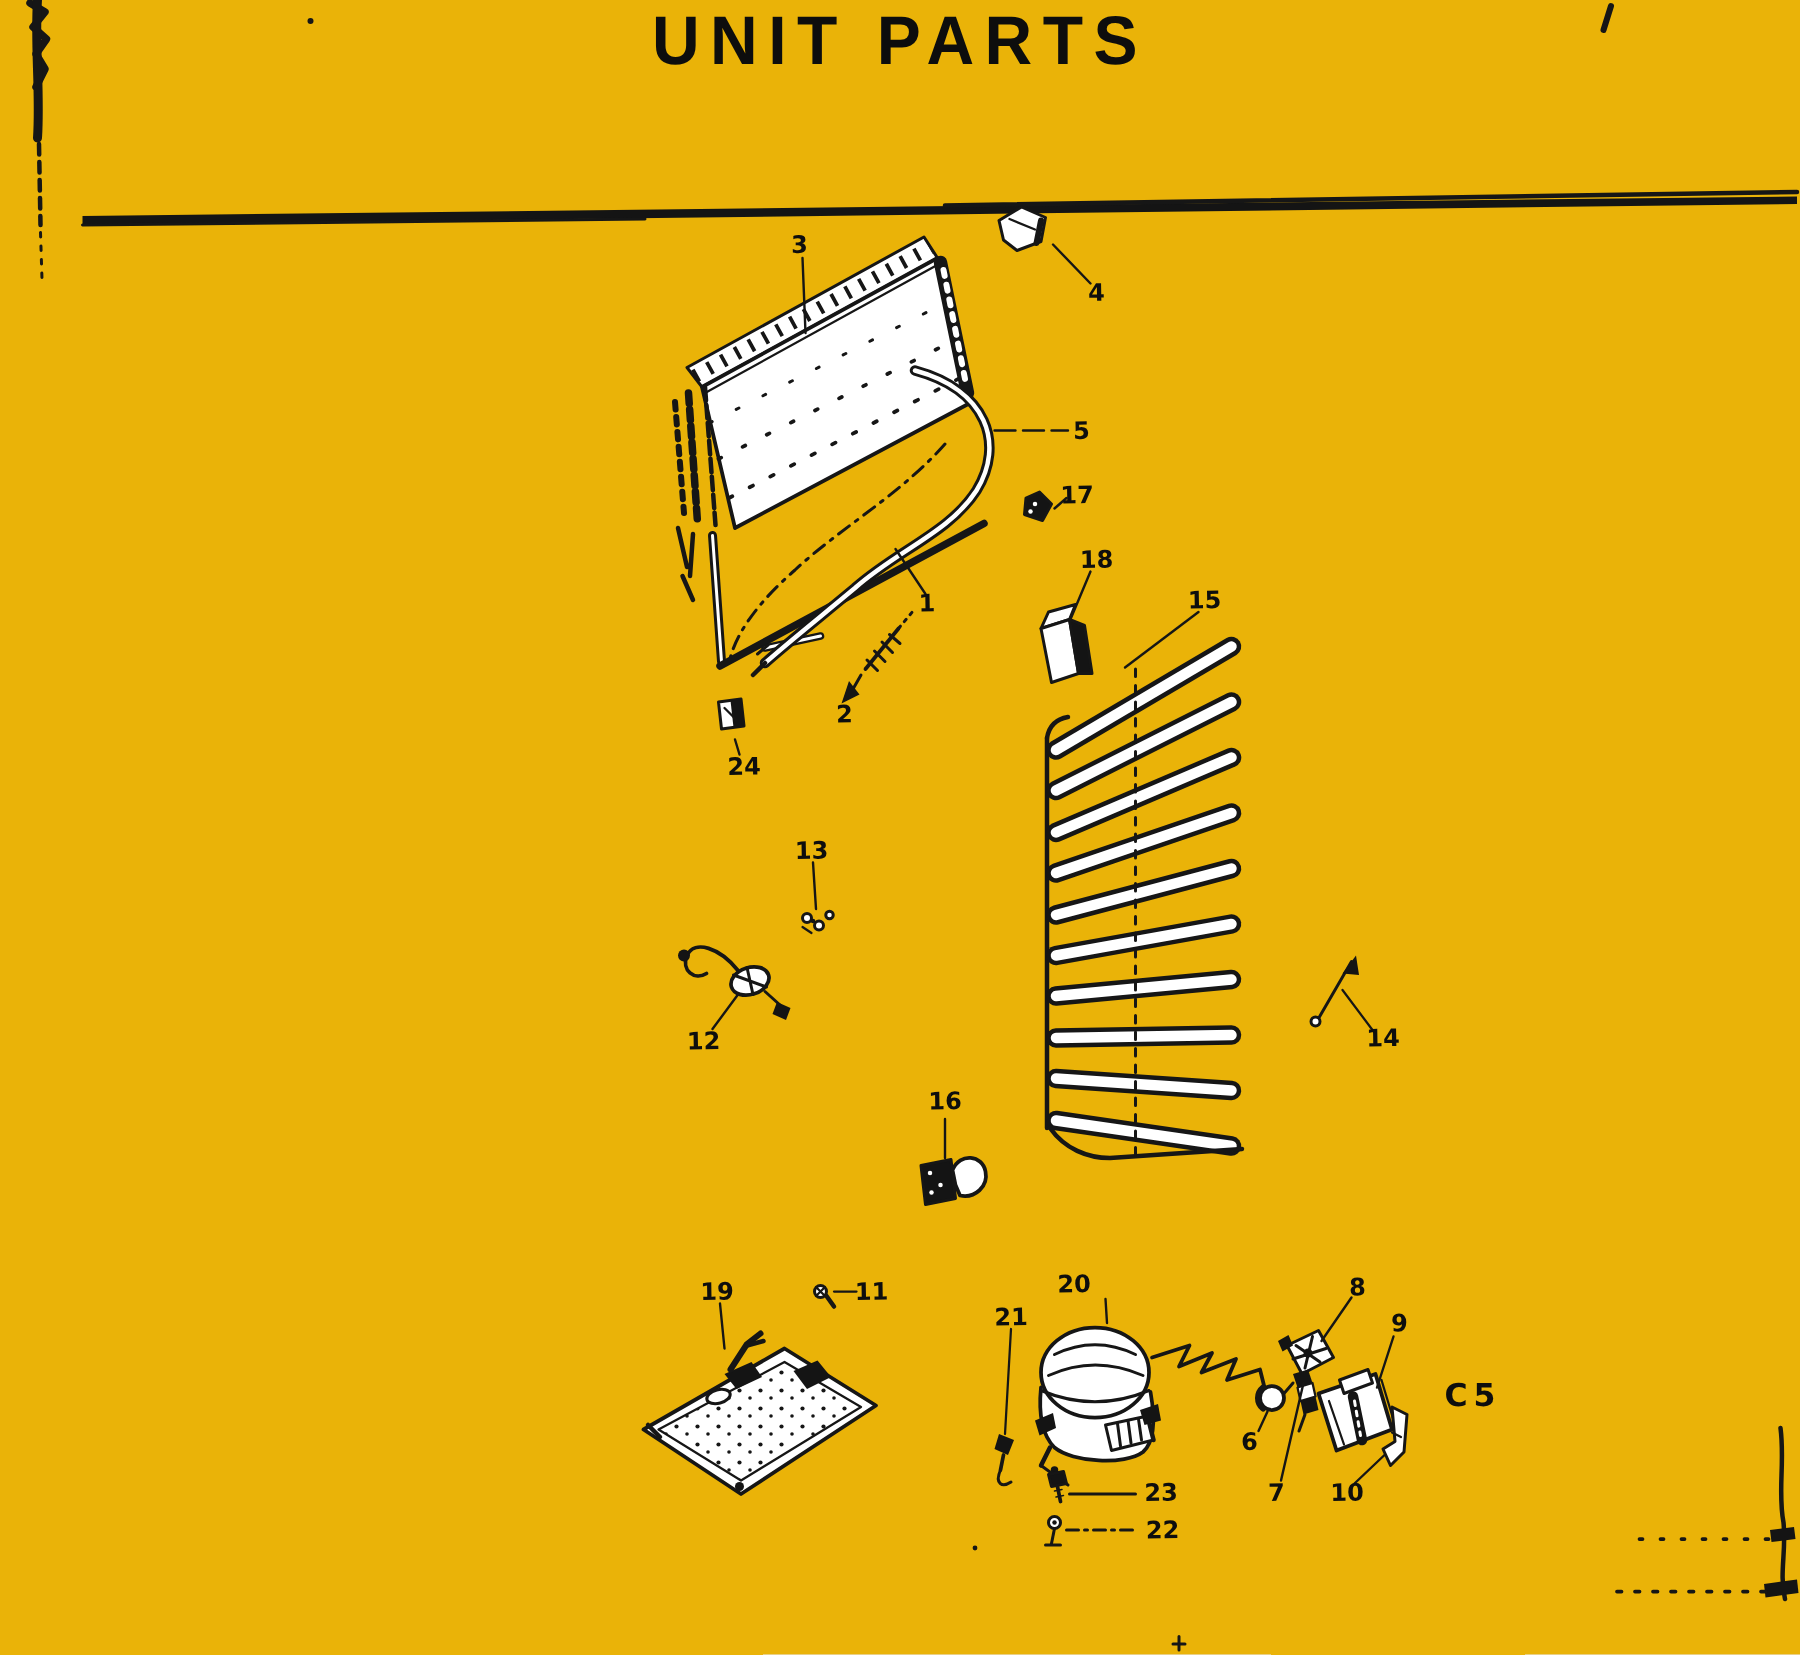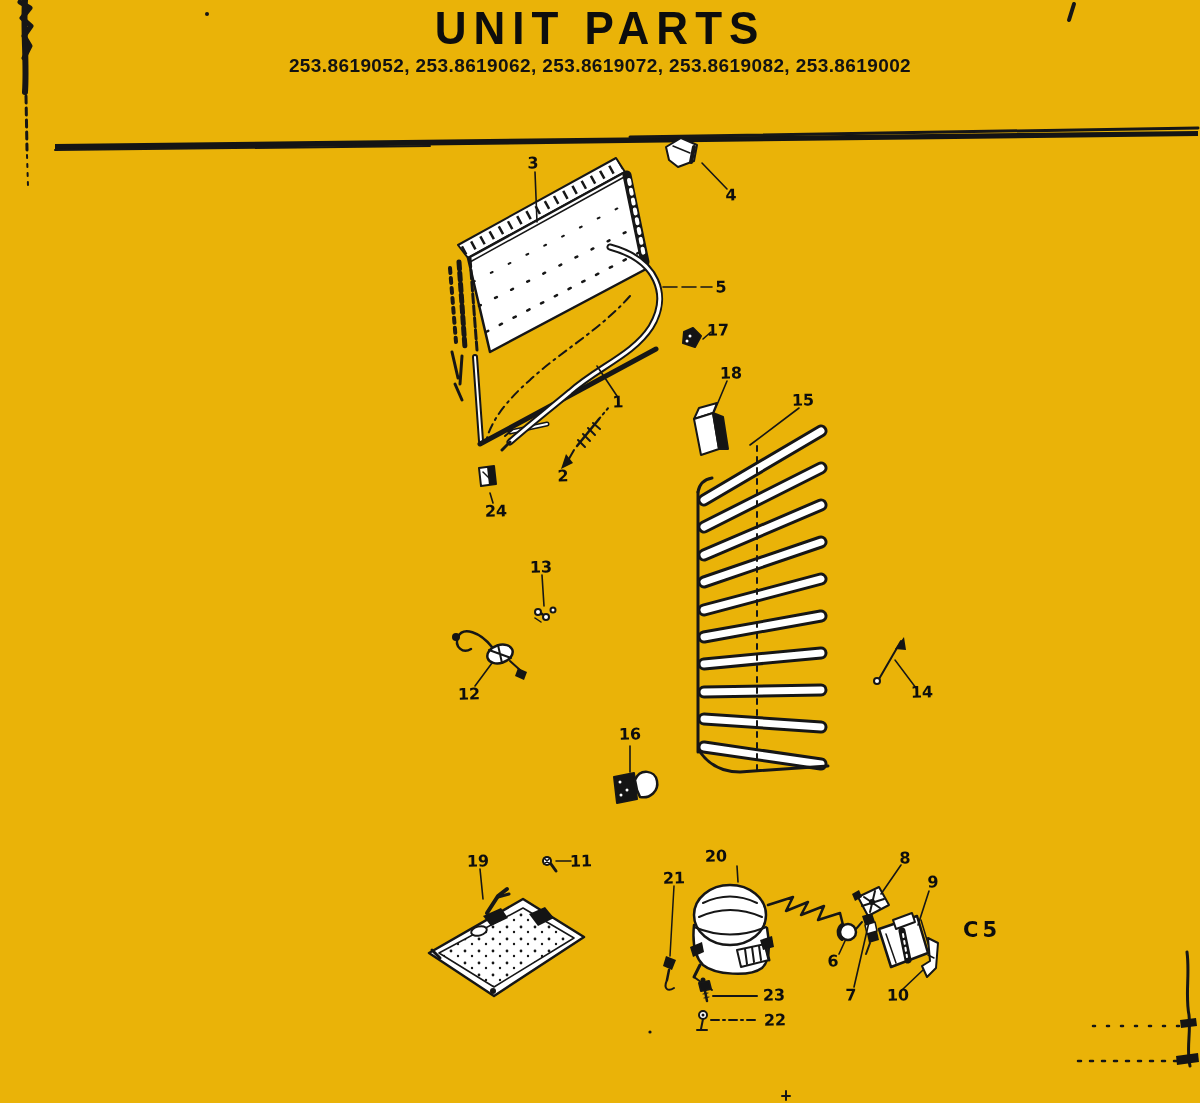--- a/index.html
+++ b/index.html
@@ -35,21 +35,20 @@
     letter-spacing:4px;color:#0e0e0e;
   }
 </style>
 </head>
 <body>
 
 <div class="page">
 
   <header>
     <h1 class="title">UNIT PARTS</h1>
-    <p class="models">253.8619052, 253.8619062, 253.8619072, 253.8619082, 253.8619002</p>
   </header>
 
   <svg class="art" width="1200" height="1103" viewBox="0 0 1200 1103" fill="none" stroke="#161616" stroke-width="2" stroke-linecap="round" stroke-linejoin="round">
 
     <defs>
       <pattern id="stipple" width="14" height="12" patternUnits="userSpaceOnUse">
         <circle cx="3" cy="3" r="1.4" fill="#161616" stroke="none"></circle>
         <circle cx="10" cy="8" r="1.2" fill="#161616" stroke="none"></circle>
       </pattern>
     </defs>

